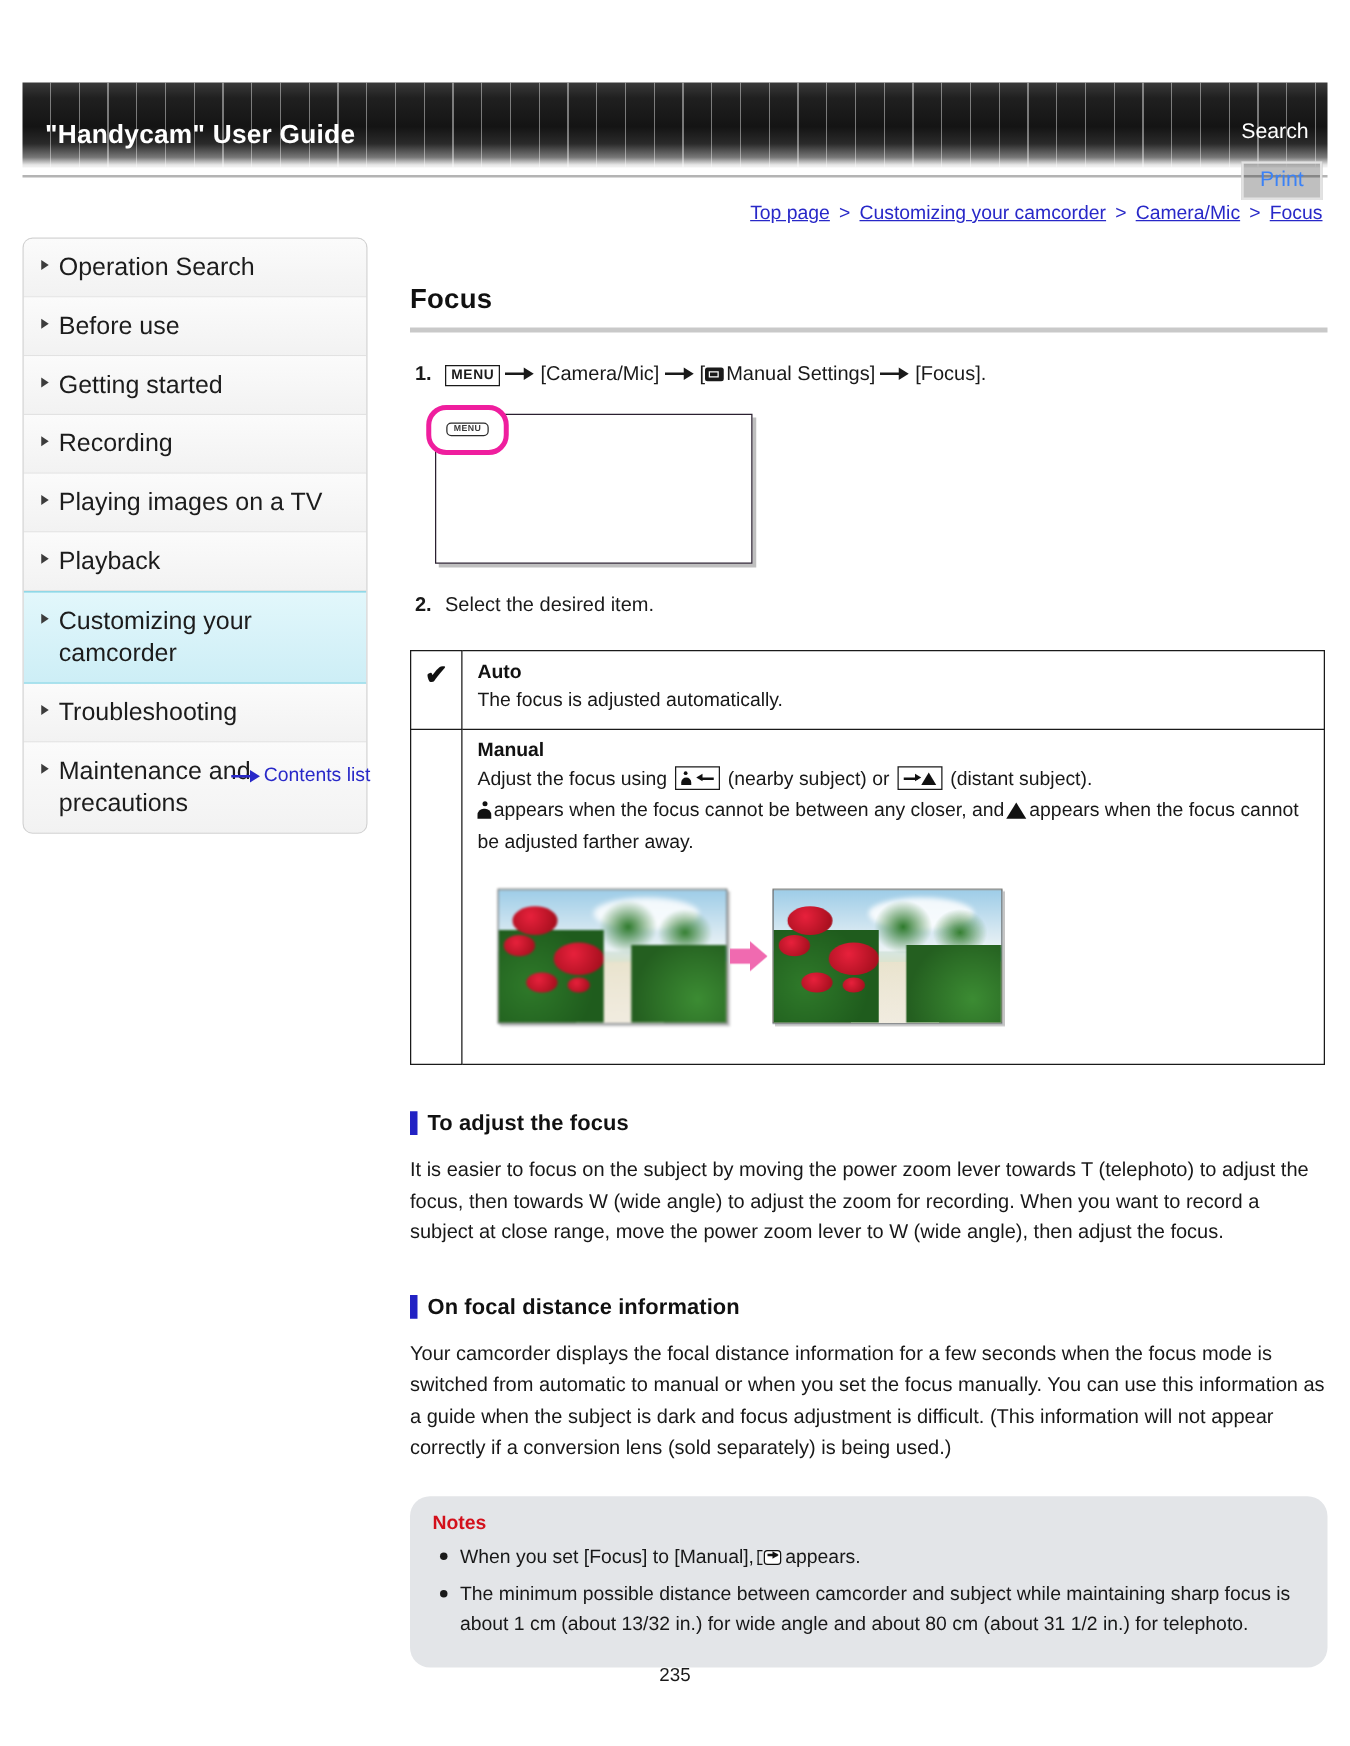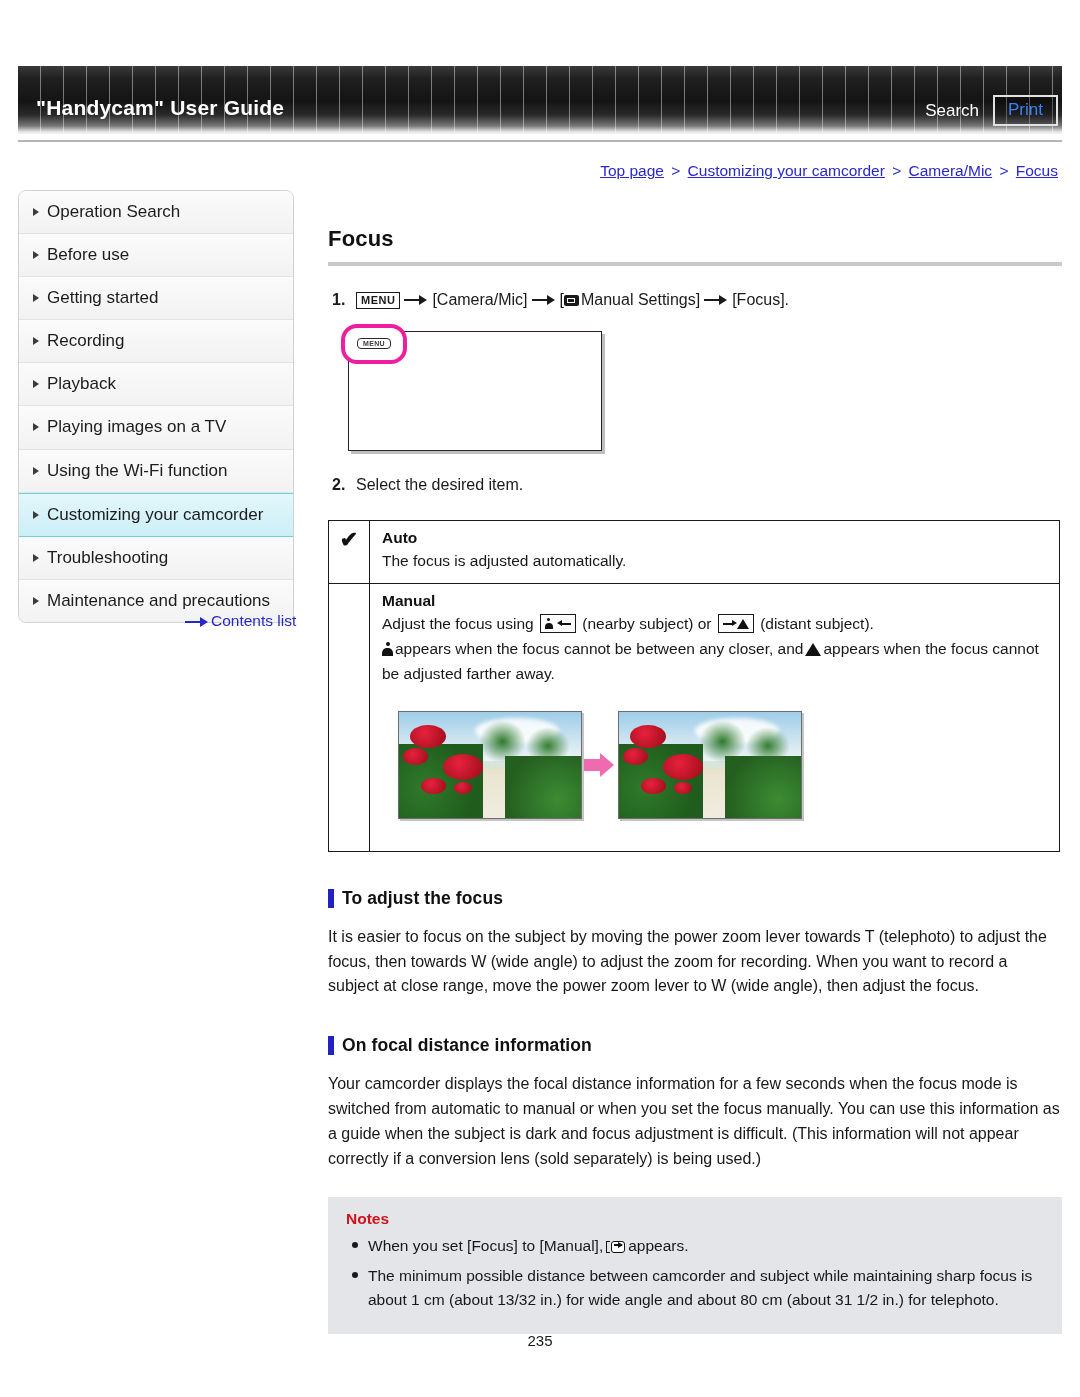--- a/index.html
+++ b/index.html
@@ -63,23 +63,24 @@
     color: #ffffff;
     letter-spacing: 0.2px;
     z-index: 3;
     white-space: nowrap;
   }
   .header-actions {
     position: absolute;
     right: 22px;
     top: 95px;
     display: flex;
-    align-items: center;
+    align-items: flex-start;
     gap: 14px;
     z-index: 3;
+    flex-direction: column;
   }
   .search-link {
     color: #ffffff;
     font-size: 17px;
     cursor: pointer;
   }
   .print-btn {
     color: #3b82f6;
     font-size: 17px;
     border: 2px solid #e2e2e2;
@@ -107,21 +108,21 @@
     top: 190px;
     width: 274px;
     border: 1px solid #d2d2d2;
     border-radius: 8px;
     background: linear-gradient(to bottom, #fdfdfd 0%, #f4f4f4 100%);
     overflow: hidden;
   }
   .side-item {
     position: relative;
     padding: 10px 12px 10px 28px;
-    font-size: 17px;
+    font-size: 20px;
     color: #1c1c1c;
     border-bottom: 1px solid #e2e2e2;
     background: linear-gradient(to bottom, #fbfbfb 0%, #f2f2f2 100%);
     cursor: pointer;
     line-height: 1.3;
   }
   .side-item:last-child { border-bottom: none; }
   .side-item::before {
     content: "";
     position: absolute;
@@ -528,20 +529,21 @@
     height: 19px;
     background: #2222c4;
   }
 
   
   .notes-box {
     background: #e3e5e8;
     padding: 13px 18px 16px 18px;
     margin-top: 26px;
     width: 698px;
+    border-radius: 16px;
   }
   .notes-title {
     color: #d3101b;
     font-weight: bold;
     font-size: 15.5px;
     margin-bottom: 6px;
   }
   .notes-list { margin: 0; padding: 0; list-style: none; }
   .notes-list li {
     position: relative;
@@ -641,27 +643,24 @@
   <div class="side-item">
     <span>Before use</span>
   </div>
   <div class="side-item">
     <span>Getting started</span>
   </div>
   <div class="side-item">
     <span>Recording</span>
   </div>
   <div class="side-item">
+    <span>Playing images on a TV</span>
+  </div>
+  <div class="side-item">
     <span>Playback</span>
-  </div>
-  <div class="side-item">
-    <span>Playing images on a TV</span>
-  </div>
-  <div class="side-item">
-    <span>Using the Wi-Fi function</span>
   </div>
   <div class="side-item active">
     <span>Customizing your camcorder</span>
   </div>
   <div class="side-item">
     <span>Troubleshooting</span>
   </div>
   <div class="side-item">
     <span>Maintenance and precautions</span>
   </div>

